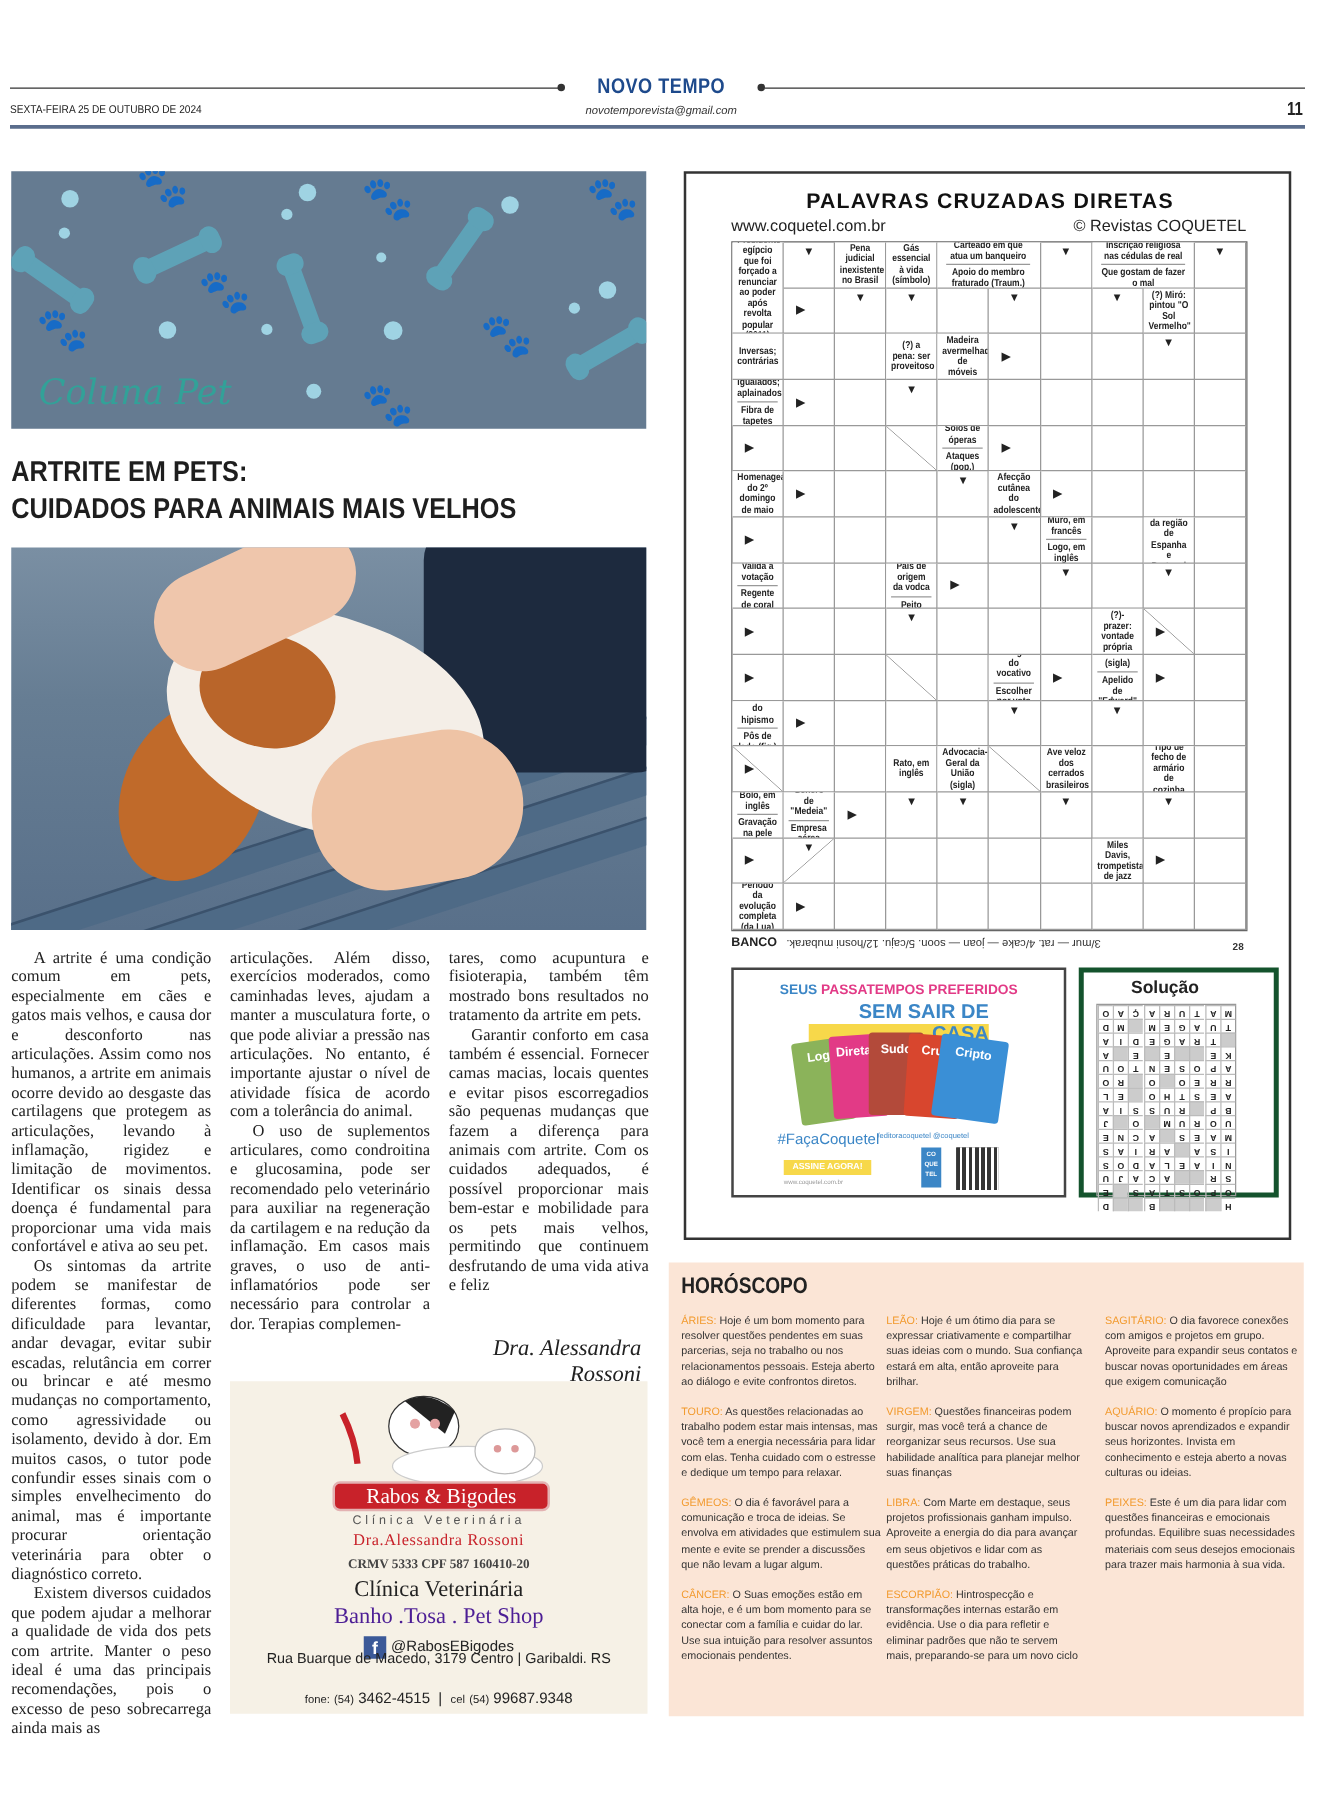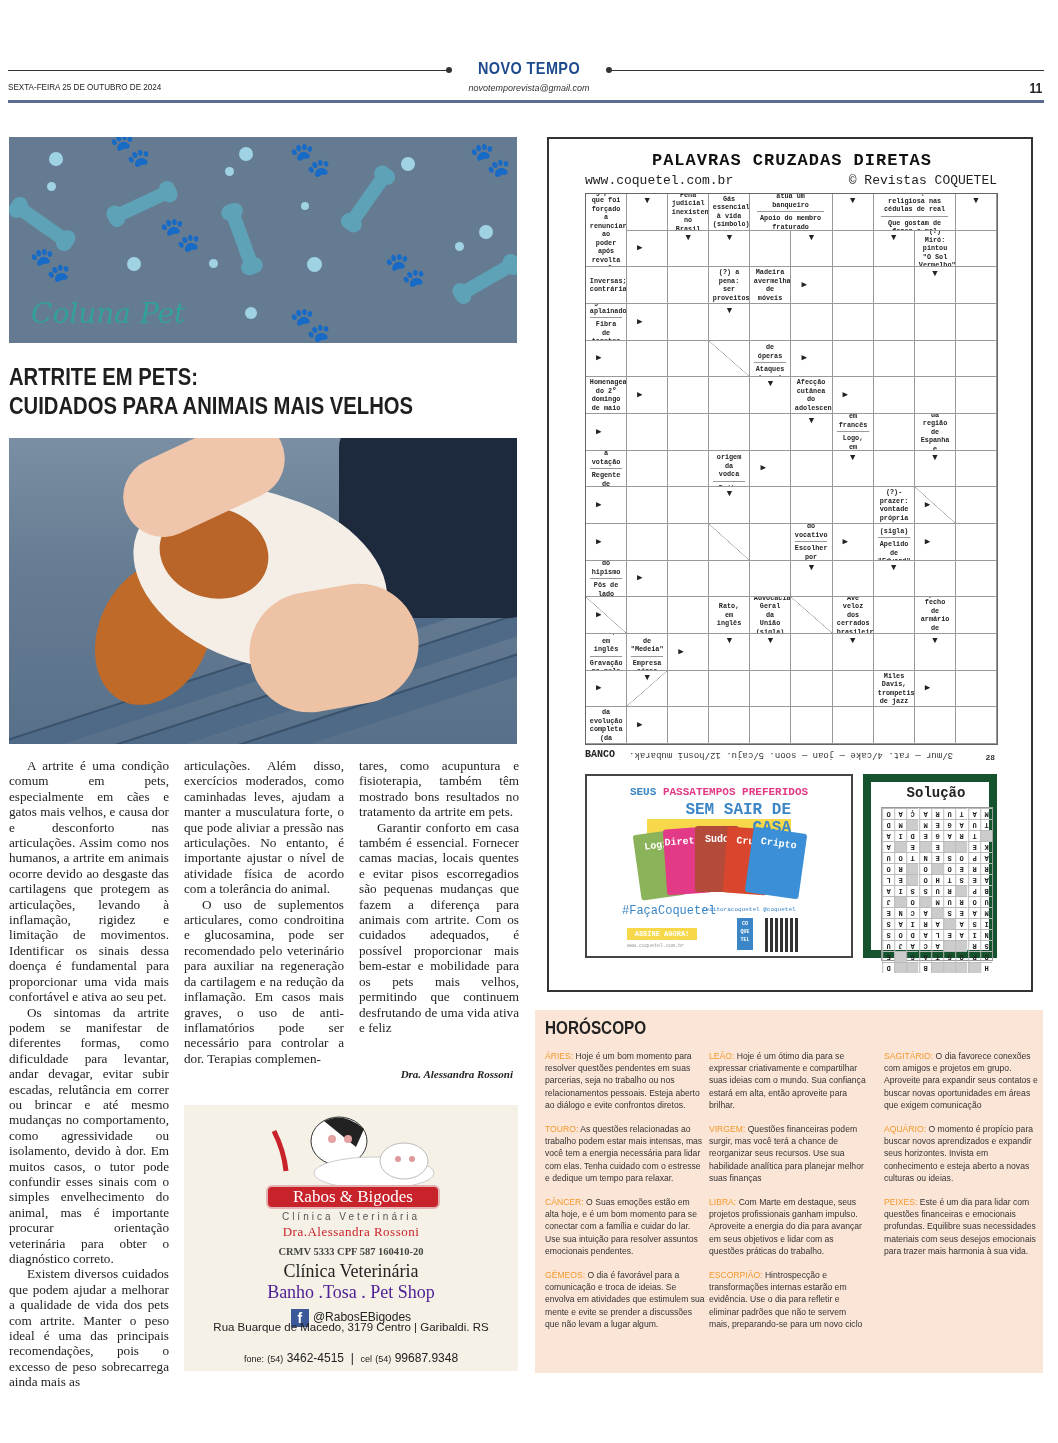--- a/index.html
+++ b/index.html
@@ -41,39 +41,39 @@
   .photo .hand-top { position: absolute; left: 110px; top: 0px; width: 170px; height: 80px; border-radius: 40px; background: #efc6ac; transform: rotate(-25deg); }
   .photo .hand-bottom { position: absolute; left: 240px; top: 150px; width: 170px; height: 120px; border-radius: 60px; background: #eec3a5; transform: rotate(-10deg); }
   .photo .sleeve { position: absolute; left: 330px; top: -20px; width: 200px; height: 200px; background: #1d2a3e; border-radius: 30px; }
 
   
   .col { position: absolute; font-family: "Liberation Serif", serif; font-size: 13.2px; line-height: 15.4px; color: #222; text-align: justify; }
   .col p { text-indent: 18px; }
   .col1 { left: 9px; top: 758px; width: 160px; }
   .col2 { left: 184px; top: 758px; width: 160px; }
   .col3 { left: 359px; top: 758px; width: 160px; }
-  .signature { position: absolute; left: 359px; top: 1068px; width: 154px; text-align: right; font-family: "Liberation Serif", serif; font-style: italic; font-weight: bold; font-size: 11px; color: #222; }
+  .signature { position: absolute; left: 359px; top: 1068px; width: 154px; text-align: right; font-family: "Liberation Serif", serif; font-style: italic; font-weight: normal; font-size: 18px; color: #222; }
 
   
   .ad { position: absolute; left: 184px; top: 1105px; width: 334px; height: 266px; background: #f6f1e6; text-align: center; }
   .ad-logo-art { position: absolute; left: 80px; top: 6px; width: 180px; height: 80px; }
   .ad-badge { position: absolute; left: 82px; top: 80px; width: 174px; height: 24px; border-radius: 6px; background: #c8222a; border: 2px solid #e3b2b2; color: #fff; font-family: "Liberation Serif", serif; font-size: 17px; line-height: 20px; }
   .ad-sub { position: absolute; left: 0; width: 334px; top: 106px; font-size: 10px; letter-spacing: 3px; color: #555; }
   .ad-doctor { position: absolute; left: 0; width: 334px; top: 119px; font-family: "Liberation Serif", serif; font-size: 13px; color: #c8222a; letter-spacing: 0.5px; }
   .ad-crmv { position: absolute; left: 0; width: 334px; top: 141px; font-family: "Liberation Serif", serif; font-weight: bold; font-size: 10.5px; color: #444; }
   .ad-services1 { position: absolute; left: 0; width: 334px; top: 156px; font-family: "Liberation Serif", serif; font-size: 18px; color: #222; }
   .ad-services2 { position: absolute; left: 0; width: 334px; top: 177px; font-family: "Liberation Serif", serif; font-size: 18px; color: #4c1d95; }
   .ad-fb { position: absolute; left: 0; width: 334px; top: 204px; font-size: 12px; color: #222; }
   .fb-icon { display: inline-block; width: 18px; height: 18px; background: #3b5998; color: #fff; font-weight: bold; font-size: 14px; line-height: 19px; vertical-align: middle; margin-right: 4px; }
   .ad-address { position: absolute; left: 0; width: 334px; top: 216px; font-size: 11.5px; color: #222; }
   .ad-phone { position: absolute; left: 0; width: 334px; top: 246px; font-size: 12px; color: #222; }
   .ad-phone small { font-size: 9px; }
 
   
-  .cw-frame { position: absolute; left: 547px; top: 137px; width: 486px; height: 855px; border: 2px solid #333; font-family: Liberation Mono, monospace; }
+  .cw-frame { position: absolute; left: 547px; top: 137px; width: 486px; height: 855px; border: 2px solid #333; }
   .cw-title { position: absolute; left: 0; width: 486px; top: 12px; text-align: center; font-weight: bold; font-size: 17px; letter-spacing: 1px; color: #111; }
   .cw-site { position: absolute; left: 36px; top: 34px; font-size: 13px; color: #222; }
   .cw-copy { position: absolute; right: 34px; top: 34px; font-size: 13px; color: #222; }
   .cw-grid { position: absolute; left: 36px; top: 54px; width: 413px; height: 552px; display: grid; grid-template-columns: repeat(10, 1fr); grid-template-rows: repeat(15, 1fr); border: 1px solid #666; }
   .cw-cell { border-right: 1px solid #999; border-bottom: 1px solid #999; position: relative; font-size: 8px; font-weight: bold; line-height: 8.5px; text-align: center; color: #222; overflow: hidden; transform: none; }
   .cw-clue { background: #fff; display: flex; flex-direction: column; justify-content: center; padding: 1px; }
   .cw-clue span { display: block; transform: scaleX(0.85); }
   .cw-clue .split { border-bottom: 1px solid #999; margin-bottom: 2px; padding-bottom: 2px; }
   .arr-down::after { content: "▼"; position: absolute; left: 50%; top: 3px; transform: translateX(-50%); font-size: 9px; color: #222; }
   .arr-right::after { content: "▶"; position: absolute; left: 10px; top: 50%; transform: translateY(-50%); font-size: 9px; color: #222; }
@@ -90,21 +90,21 @@
   .promo-books { position: absolute; left: 50px; top: 48px; width: 170px; height: 75px; }
   .book { position: absolute; width: 44px; height: 66px; border-radius: 3px; color: #fff; font-size: 10px; font-weight: bold; text-align: center; padding-top: 8px; }
   .promo-hash { position: absolute; left: 35px; top: 128px; font-size: 12px; color: #3b86c6; }
   .promo-social { position: absolute; left: 115px; top: 130px; font-size: 6px; color: #3b86c6; }
   .promo-btn { position: absolute; left: 40px; top: 152px; width: 70px; height: 12px; background: #f7d84a; color: #fff; font-size: 7px; font-weight: bold; text-align: center; line-height: 12px; }
   .promo-url { position: absolute; left: 40px; top: 167px; font-size: 5px; color: #999; }
   .promo-logo { position: absolute; left: 150px; top: 142px; width: 16px; height: 32px; background: #3b86c6; color: #fff; font-size: 5px; font-weight: bold; text-align: center; line-height: 8px; padding-top: 2px; }
   .promo-qr { position: absolute; left: 178px; top: 142px; width: 34px; height: 34px; background: repeating-linear-gradient(90deg, #111 0 3px, #fff 3px 5px), #111; opacity: 0.85; }
 
   
-  .sol { position: absolute; left: 314px; top: 635px; width: 134px; height: 184px; border: 8px solid #14532d; background: #fff; }
+  .sol { position: absolute; left: 314px; top: 635px; width: 160px; height: 184px; border: 4px solid #14532d; background: #fff; }
   .sol-title { position: absolute; left: 0; width: 130px; top: 3px; text-align: center; font-weight: bold; font-size: 14px; color: #222; }
   .sol-grid { position: absolute; left: 10px; top: 25px; width: 112px; height: 154px; display: grid; grid-template-columns: repeat(9, 1fr); grid-template-rows: repeat(15, 1fr); border: 1px solid #999; }
   .sol-cell { border-right: 1px solid #bbb; border-bottom: 1px solid #bbb; font-size: 7px; font-weight: bold; text-align: center; line-height: 10px; color: #222; transform: rotate(180deg); }
   .sol-cell.blk { background: #ccc; }
 
   
   .horo { position: absolute; left: 535px; top: 1010px; width: 508px; height: 363px; background: #fbe5d6; }
   .horo-title { position: absolute; left: 10px; top: 8px; font-weight: bold; font-size: 18px; color: #222; transform: scaleX(0.85); transform-origin: left; }
   .horo-col { position: absolute; top: 40px; width: 160px; font-size: 8.6px; line-height: 12.2px; color: #333; }
   .horo-col.c1 { left: 10px; }
@@ -627,22 +627,22 @@
         <div class="sol-cell">H</div>
       </div>
   </div>
 </section>
 
 <section class="horo">
   <h2 class="horo-title">HORÓSCOPO</h2>
   <div class="horo-col c1">
     <div class="horo-item"><span class="horo-sign">ÁRIES:</span> <span>Hoje é um bom momento para resolver questões pendentes em suas parcerias, seja no trabalho ou nos relacionamentos pessoais. Esteja aberto ao diálogo e evite confrontos diretos.</span></div>
     <div class="horo-item"><span class="horo-sign">TOURO:</span> <span>As questões relacionadas ao trabalho podem estar mais intensas, mas você tem a energia necessária para lidar com elas. Tenha cuidado com o estresse e dedique um tempo para relaxar.</span></div>
+    <div class="horo-item"><span class="horo-sign">GÊMEOS:</span> <span>O dia é favorável para a comunicação e troca de ideias. Se envolva em atividades que estimulem sua mente e evite se prender a discussões que não levam a lugar algum.</span></div>
     <div class="horo-item"><span class="horo-sign">CÂNCER:</span> <span>O Suas emoções estão em alta hoje, e é um bom momento para se conectar com a família e cuidar do lar. Use sua intuição para resolver assuntos emocionais pendentes.</span></div>
-    <div class="horo-item"><span class="horo-sign">GÊMEOS:</span> <span>O dia é favorável para a comunicação e troca de ideias. Se envolva em atividades que estimulem sua mente e evite se prender a discussões que não levam a lugar algum.</span></div>
   </div>
   <div class="horo-col c2">
     <div class="horo-item"><span class="horo-sign">LEÃO:</span> <span>Hoje é um ótimo dia para se expressar criativamente e compartilhar suas ideias com o mundo. Sua confiança estará em alta, então aproveite para brilhar.</span></div>
     <div class="horo-item"><span class="horo-sign">VIRGEM:</span> <span>Questões financeiras podem surgir, mas você terá a chance de reorganizar seus recursos. Use sua habilidade analítica para planejar melhor suas finanças</span></div>
     <div class="horo-item"><span class="horo-sign">LIBRA:</span> <span>Com Marte em destaque, seus projetos profissionais ganham impulso. Aproveite a energia do dia para avançar em seus objetivos e lidar com as questões práticas do trabalho.</span></div>
     <div class="horo-item"><span class="horo-sign">ESCORPIÃO:</span> <span>Hintrospecção e transformações internas estarão em evidência. Use o dia para refletir e eliminar padrões que não te servem mais, preparando-se para um novo ciclo</span></div>
   </div>
   <div class="horo-col c3">
     <div class="horo-item"><span class="horo-sign">SAGITÁRIO:</span> <span>O dia favorece conexões com amigos e projetos em grupo. Aproveite para expandir seus contatos e buscar novas oportunidades em áreas que exigem comunicação</span></div>
     <div class="horo-item"><span class="horo-sign">AQUÁRIO:</span> <span>O  momento é propício para buscar novos aprendizados e expandir seus horizontes. Invista em conhecimento e esteja aberto a novas culturas ou ideias.</span></div>

